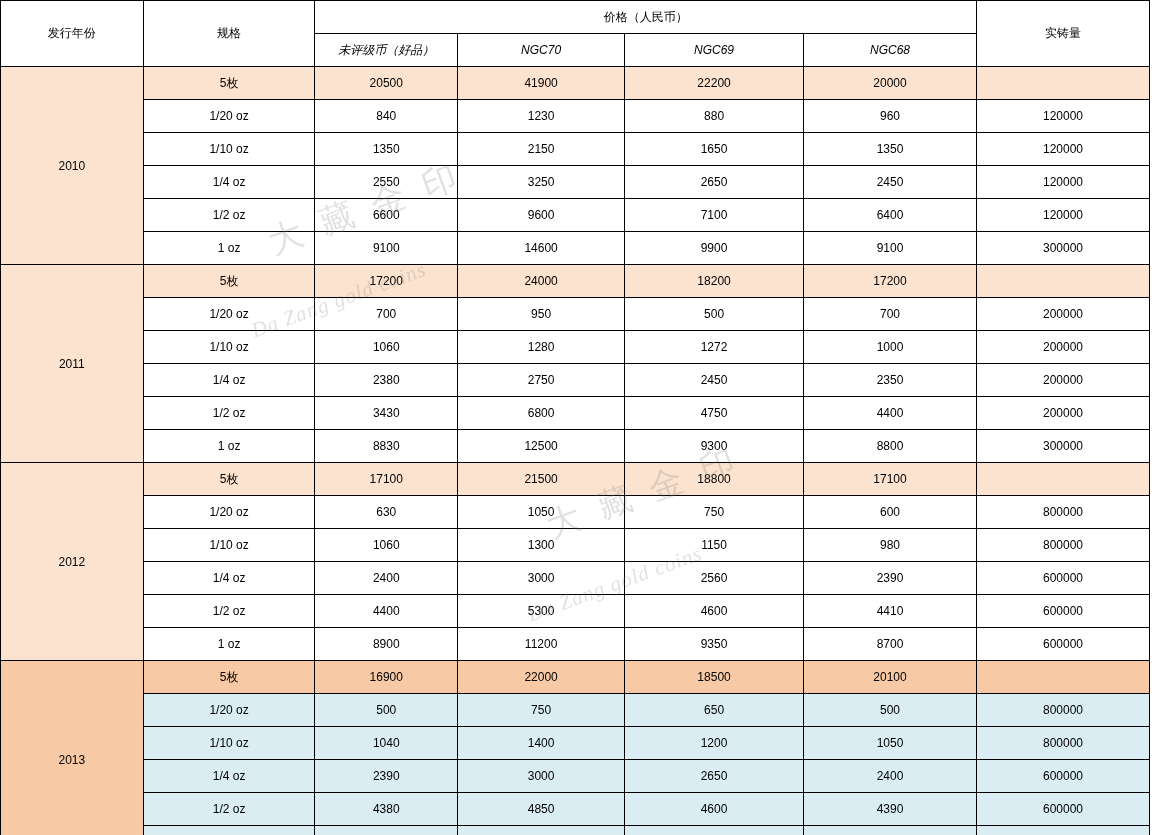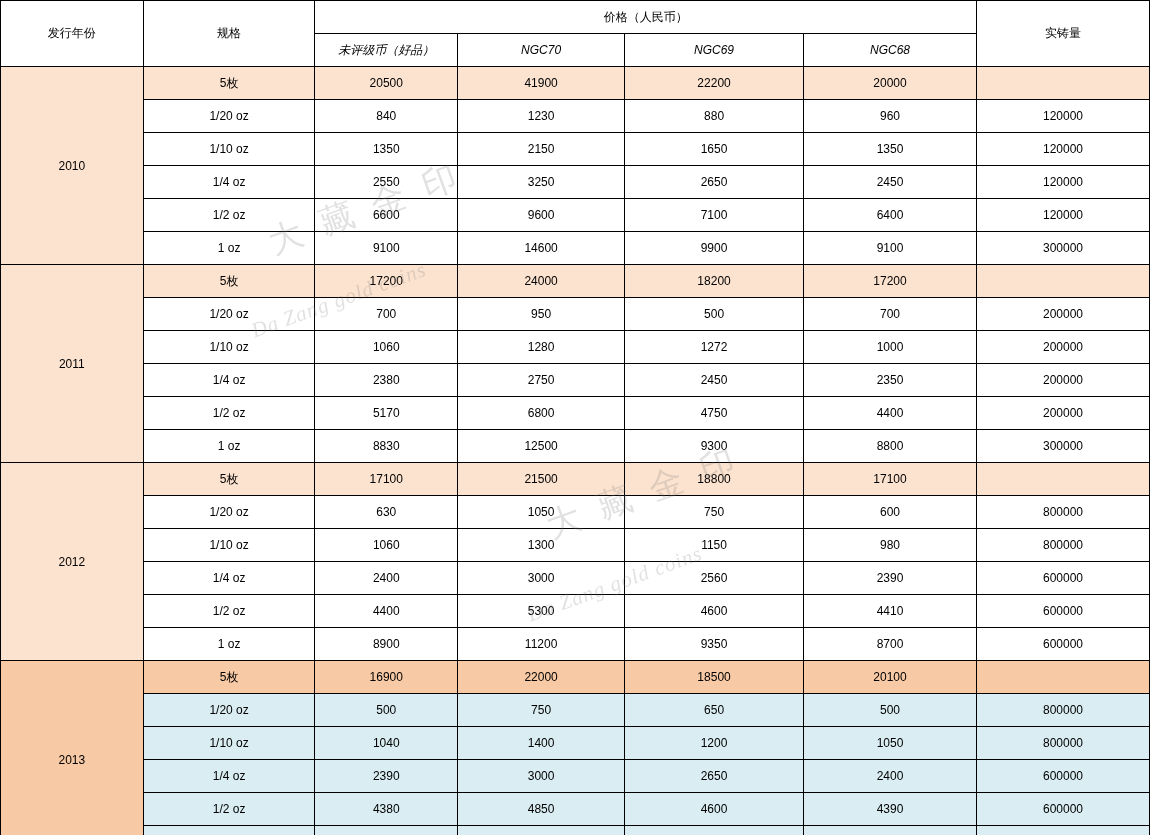--- a/index.html
+++ b/index.html
@@ -206,21 +206,21 @@
         <tr>
           <td class="cell-spec">1/4 oz</td>
           <td>2380</td>
           <td>2750</td>
           <td>2450</td>
           <td>2350</td>
           <td>200000</td>
         </tr>
         <tr>
           <td class="cell-spec">1/2 oz</td>
-          <td>5170</td>
+          <td>3430</td>
           <td>6800</td>
           <td>4750</td>
           <td>4400</td>
           <td>200000</td>
         </tr>
         <tr>
           <td class="cell-spec">1 oz</td>
           <td>8830</td>
           <td>12500</td>
           <td>9300</td>

